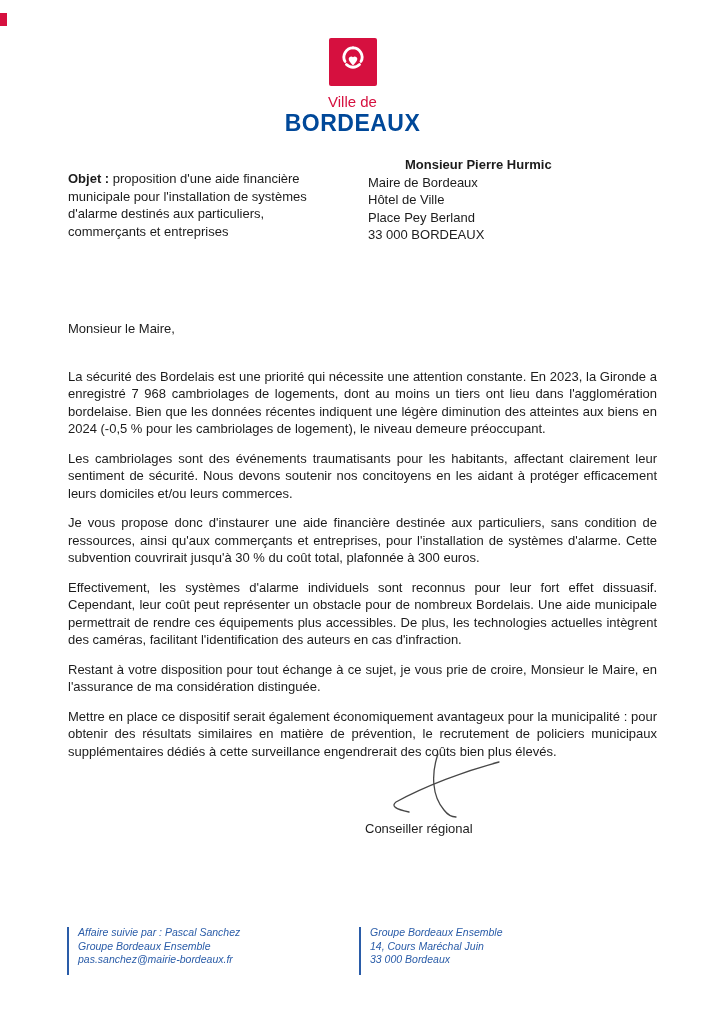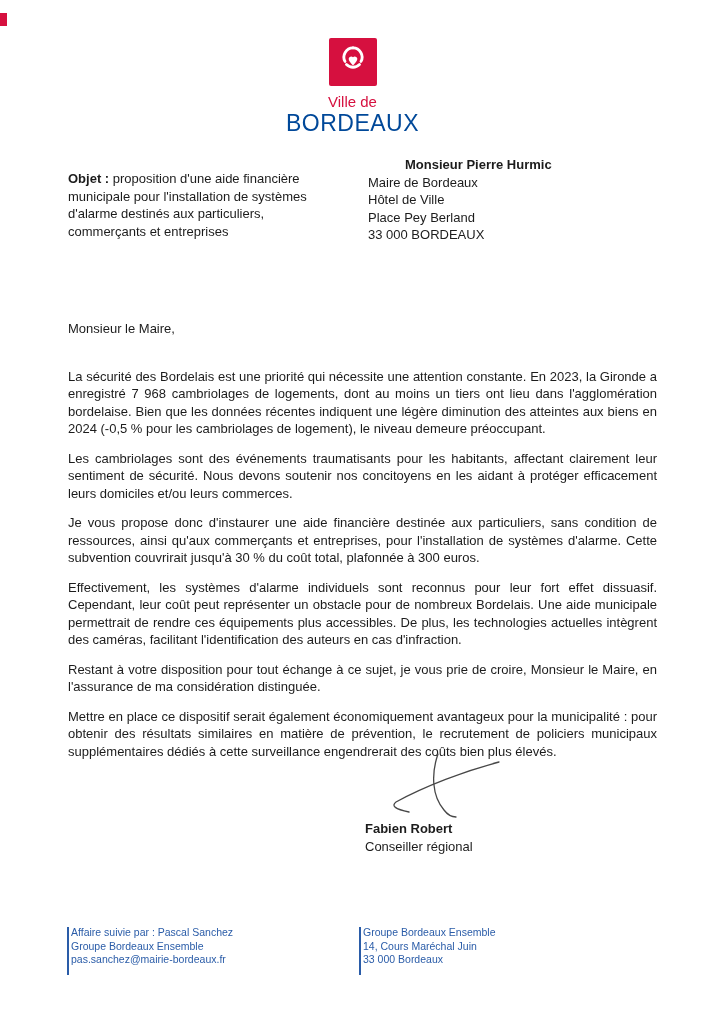--- a/index.html
+++ b/index.html
@@ -10,21 +10,21 @@
     font-size:13px;line-height:17.5px;
   }
   
   .edge-mark{position:absolute;left:0;top:13px;width:7px;height:13px;background:#d6103f;}
 
   
   .logo{position:absolute;top:38px;left:0;width:705px;text-align:center;}
   .logo-square{width:48px;height:48px;margin:0 auto;background:#d6103f;border-radius:2px;
     display:flex;align-items:center;justify-content:center;}
   .logo-villede{color:#d6103f;font-size:15px;line-height:18px;margin-top:7px;}
-  .logo-name{color:#004899;font-weight:normal;font-size:23px;line-height:25px;letter-spacing:.5px;}
+  .logo-name{color:#004899;font-weight:bold;font-size:23px;line-height:25px;letter-spacing:.5px;}
 
   
   .head-row{position:absolute;top:156px;left:68px;width:592px;}
   .dateline{margin:0;}
   .subject{width:262px;margin-top:14px;}
   .subject strong{font-weight:bold;}
   .recipient{position:absolute;left:300px;top:0;}
   .recipient .name{font-weight:bold;margin-left:37px;}
 
   
@@ -33,21 +33,21 @@
   .letter-body p.para{margin:0 0 12px 0;}
 
   
   .sig-scrawl{position:absolute;left:385px;top:752px;width:122px;height:70px;}
   .sig-block{position:absolute;left:365px;top:820px;}
   .sig-block .sig-name{font-weight:bold;}
 
   
   .footer-block{position:absolute;top:926px;color:#2a5ca8;font-size:10.5px;line-height:13.5px;}
   .footer-block .rule{position:absolute;left:0;top:1px;width:2px;height:48px;background:#2a5ca8;}
-  .footer-block .lines{padding-left:4px;}
+  .footer-block .lines{padding-left:11px;font-style:italic;}
   .footer-left{left:67px;}
   .footer-right{left:359px;}
 </style>
 </head>
 <body>
 
 <div class="edge-mark"></div>
 
 <div class="logo">
   <div class="logo-square">
@@ -89,21 +89,20 @@
 
 <div class="sig-scrawl">
   <svg width="122" height="70" viewBox="0 0 122 70">
     <g stroke="#474747" stroke-width="1.3" fill="none" stroke-linecap="round">
       <path d="M53 2 C 46 22, 47 44, 59 58 C 62 62, 66 65, 71 65"></path>
       <path d="M24 60 C 10 57, 6 54, 11 50 C 40 34, 80 19, 114 10"></path>
     </g>
   </svg>
 </div>
 <div class="sig-block">
-  <div class="sig-name">Fabien Robert</div>
   <div>Conseiller régional</div>
 </div>
 
 <div class="footer-block footer-left">
   <div class="rule"></div>
   <div class="lines">
     <div>Affaire suivie par : Pascal Sanchez</div>
     <div>Groupe Bordeaux Ensemble</div>
     <div>pas.sanchez@mairie-bordeaux.fr</div>
   </div>

